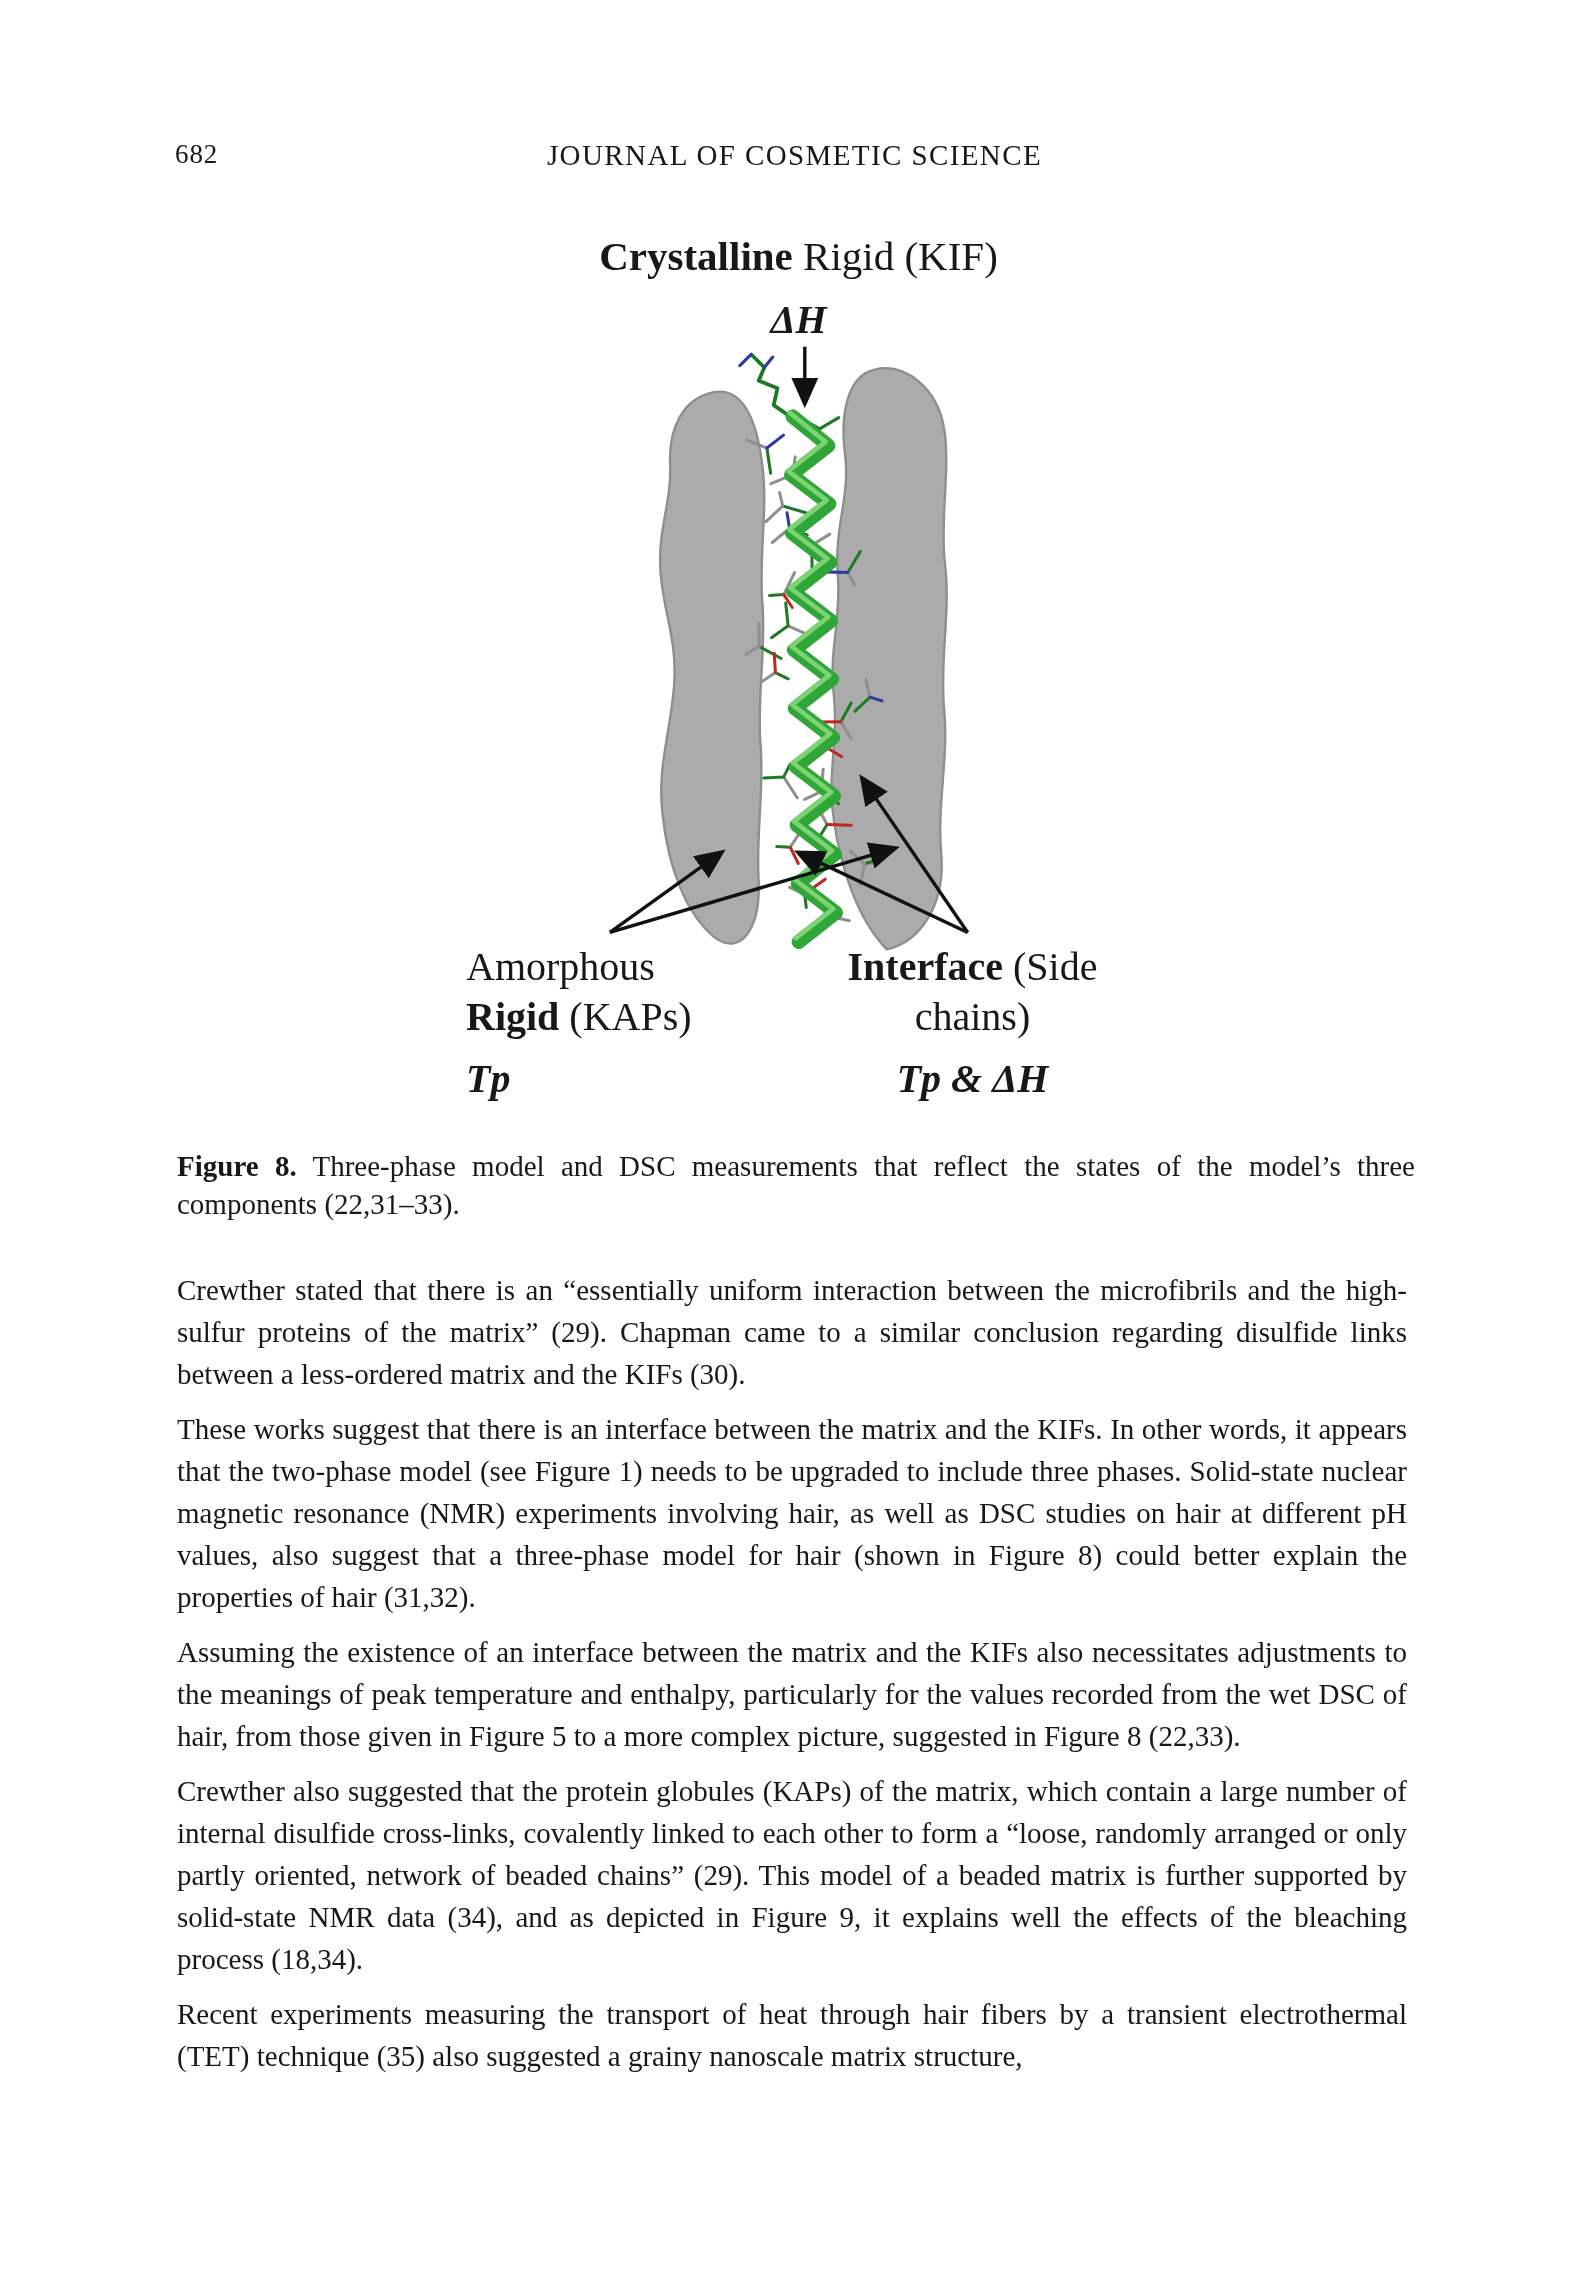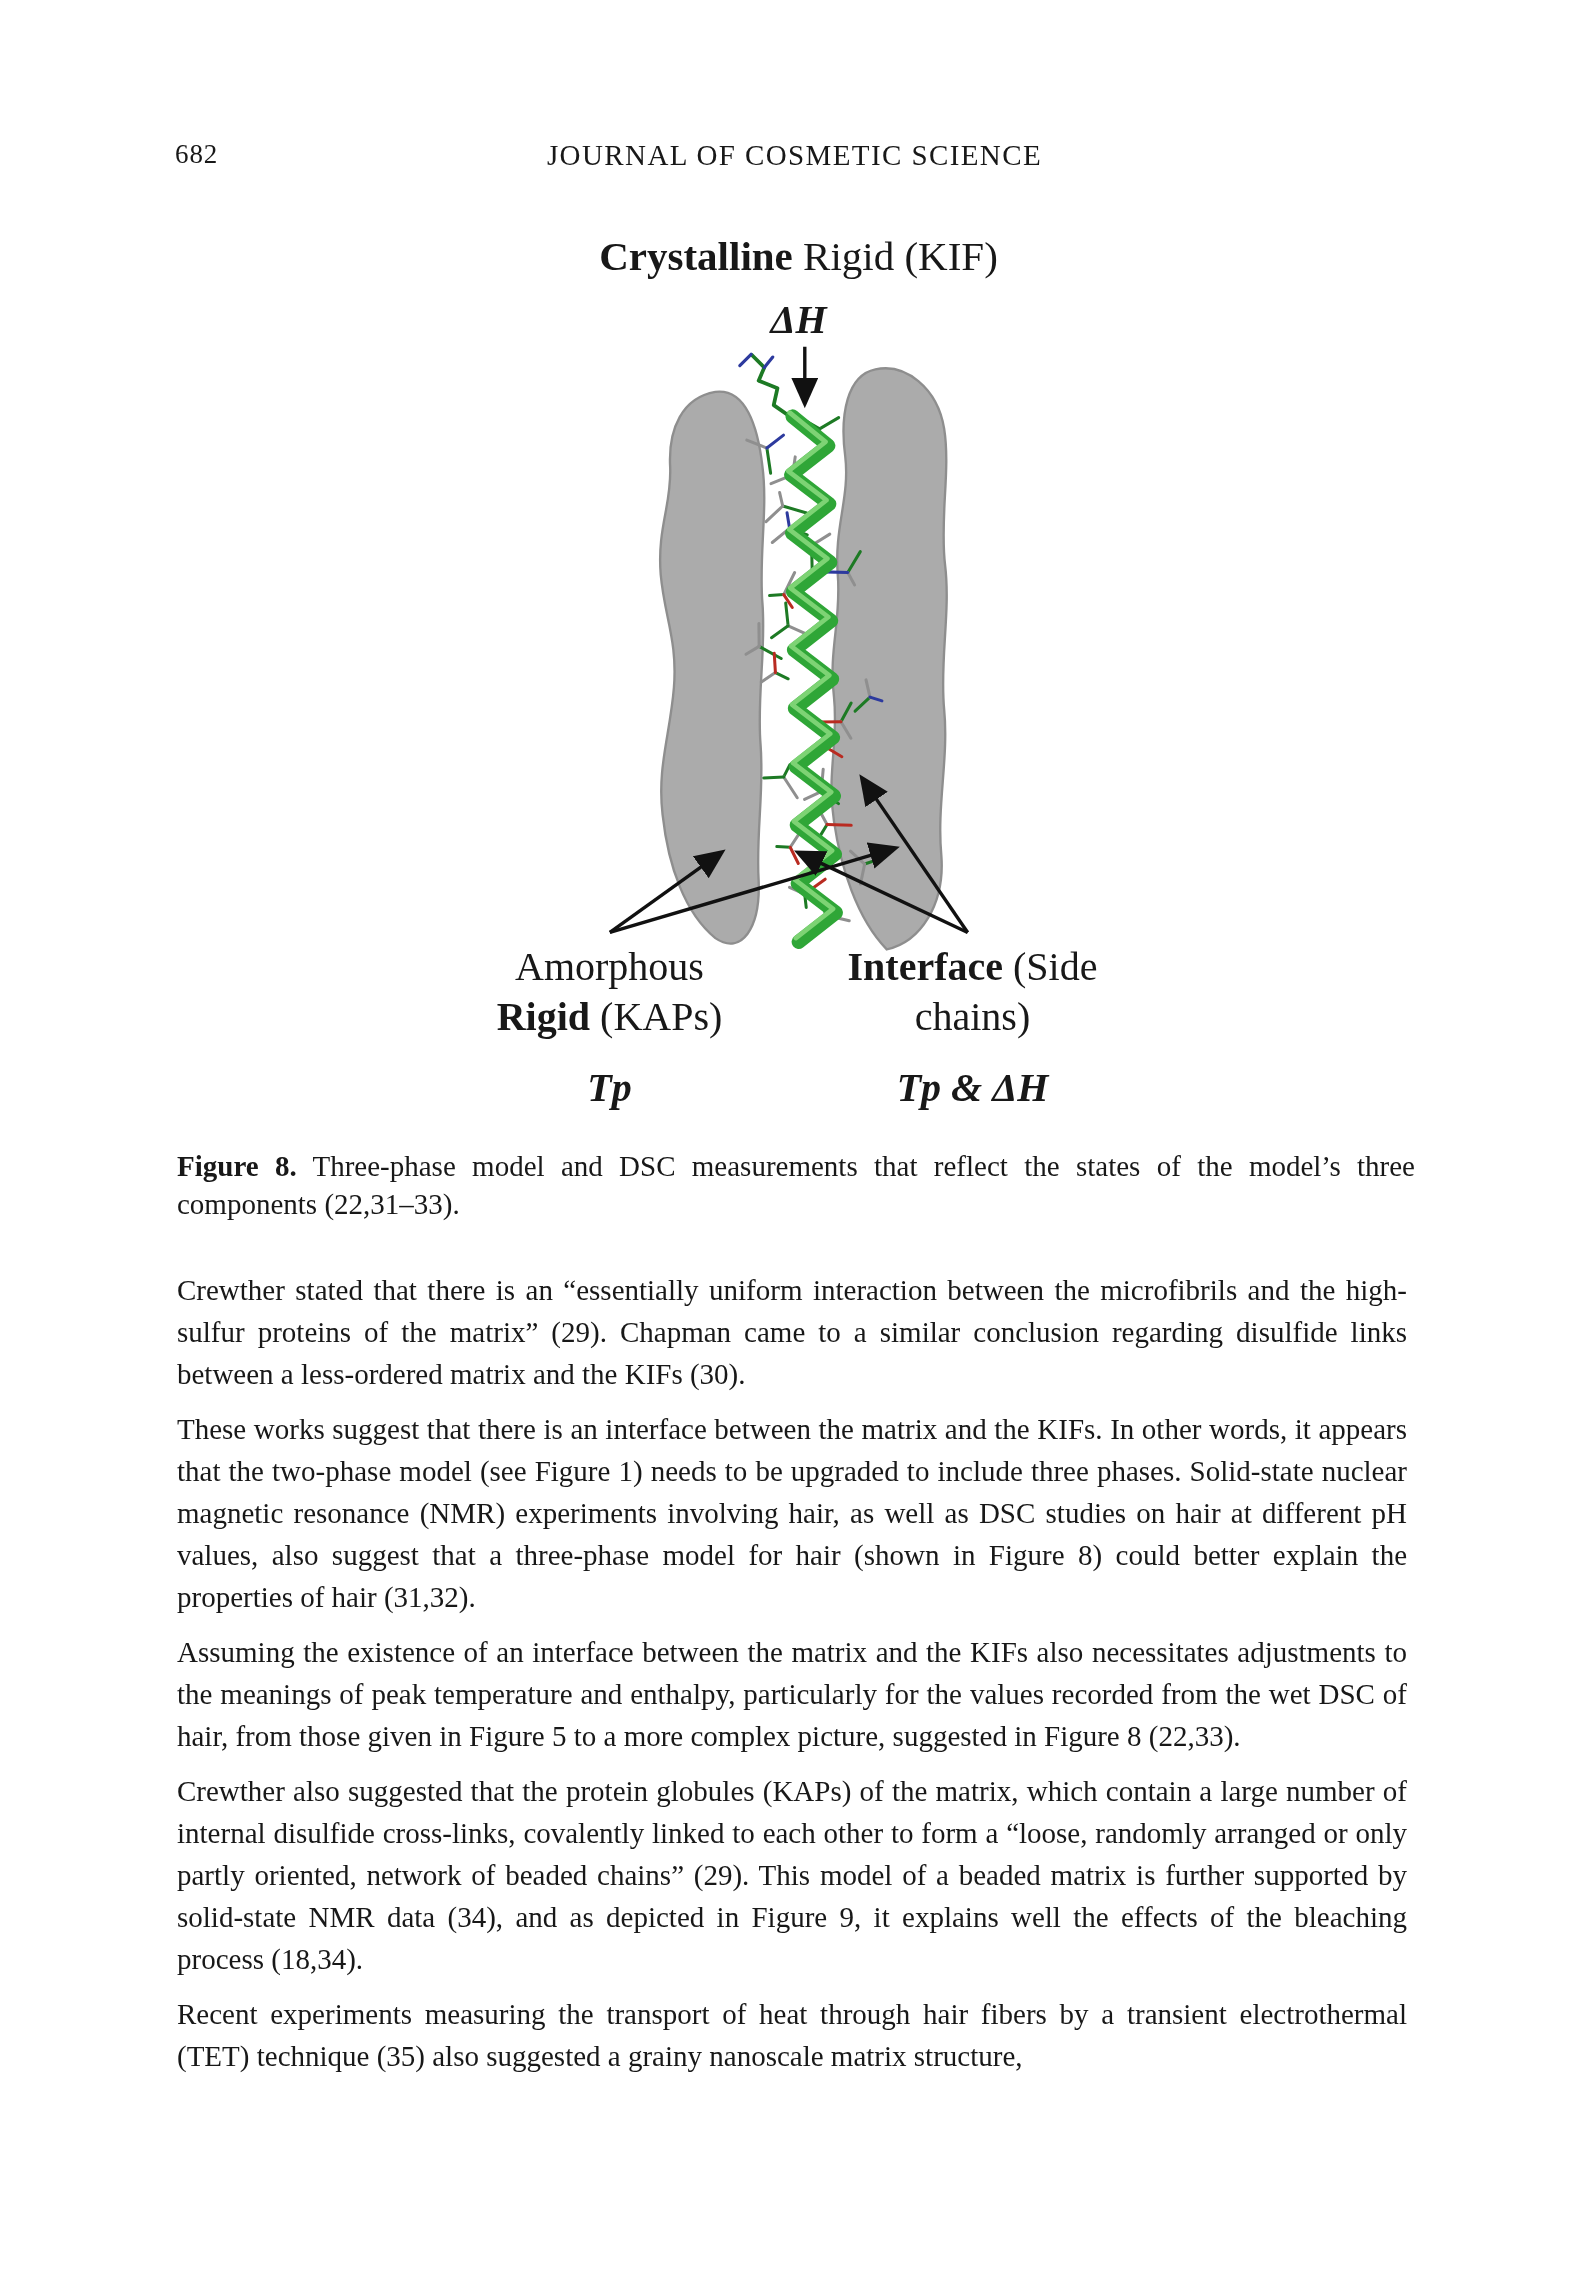--- a/index.html
+++ b/index.html
@@ -28,28 +28,28 @@
     left: 516px; top: 232px; width: 565px;
     text-align: center; font-size: 41px;
   }
   .fig-dh {
     left: 516px; top: 284px; width: 565px;
     text-align: center; font-size: 40px;
     font-weight: bold; font-style: italic; margin-top: 12px;
   }
   .fig-label-left {
     left: 466px; top: 942px; width: 287px;
-    text-align: center; font-size: 40px; line-height: 50px;
+    font-size: 40px; line-height: 50px;
   }
   .fig-label-right {
     left: 810px; top: 942px; width: 325px;
     text-align: center; font-size: 40px; line-height: 50px;
   }
   .fig-label-left .ln3, .fig-label-right .ln3 {
-    font-weight: bold; font-style: italic; margin-top: 21px;
+    font-weight: bold; font-style: italic; margin-top: 12px;
   }
   .b { font-weight: bold; }
 
   
   .fig-svg { left: 527px; top: 339px; }
 
   
   .caption {
     left: 177px; top: 1147px; width: 1238px;
     font-size: 29px; line-height: 38px;

